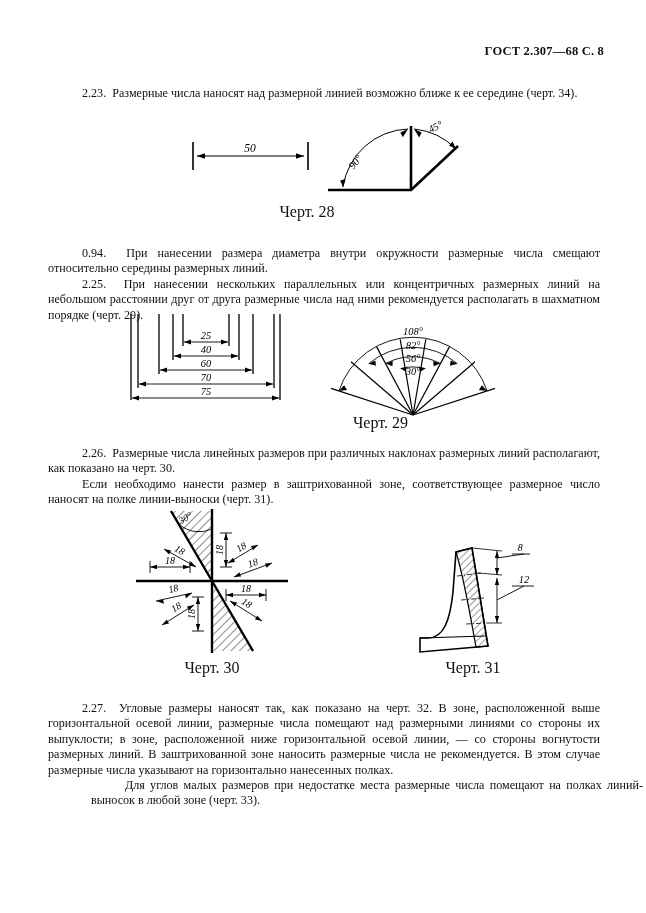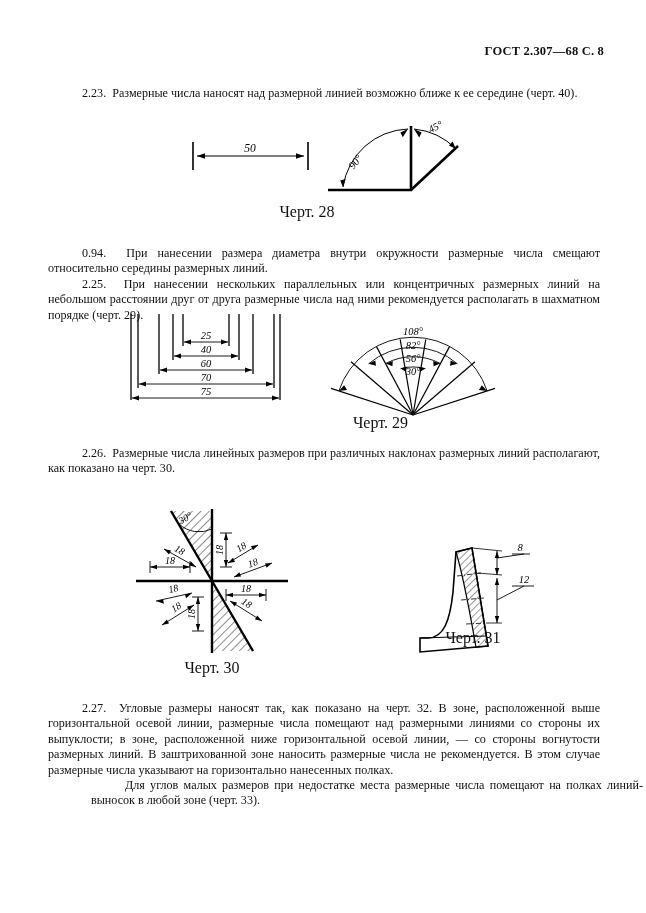--- a/index.html
+++ b/index.html
@@ -42,21 +42,21 @@
   .ln{stroke:#000;fill:none;}
 </style>
 </head>
 <body>
 
 <div class="page">
 
   <div class="header">ГОСТ 2.307—68 С. 8</div>
 
   <div class="para" style="top:86px;">
-    <span class="ind"></span><span>2.23.</span>&nbsp;&nbsp;<span>Размерные числа наносят над размерной линией возможно ближе к ее середине (черт. 40).</span>
+    <span class="ind"></span><span>2.23.</span>&nbsp;&nbsp;<span>Размерные числа наносят над размерной линией возможно ближе к ее середине (черт. 34).</span>
   </div>
 
   <div class="fig" style="left:180px;top:118px;">
     <svg width="290" height="80" viewBox="0 0 290 80">
 
       <g>
         <line class="ln" x1="13" y1="24" x2="13" y2="52" stroke-width="1.6"></line>
         <line class="ln" x1="128" y1="24" x2="128" y2="52" stroke-width="1.6"></line>
         <line class="ln" x1="17" y1="38" x2="124" y2="38" stroke-width="1"></line>
         <path d="M17,38 L25,35.2 L25,40.8 Z" fill="#000"></path>
@@ -164,20 +164,23 @@
         <path d="M12.4,-46.4 L5.9,-48.2 L7.2,-43.2 Z" fill="#000"></path>
         <text x="0" y="-40" font-size="10.5" text-anchor="middle">30°</text>
       </g>
     </svg>
   </div>
   <div class="caption" style="left:298px;top:414px;width:110px;text-align:right;">Черт. 29</div>
 
   <div class="para" style="top:446px;">
     <span class="ind"></span><span>2.26.</span>&nbsp;&nbsp;<span>Размерные числа линейных размеров при различных наклонах размерных линий располагают, как показано на черт. 30.</span>
   </div>
+  <div class="para" style="top:477px;">
+    <span class="ind"></span><span>Если необходимо нанести размер в заштрихованной зоне, соответствующее размерное число наносят на полке линии-выноски (черт. 31).</span>
+  </div>
 
   <div class="fig" style="left:130px;top:505px;">
     <svg width="170" height="150" viewBox="0 0 170 150">
       <defs>
         <pattern id="hatch30" width="6" height="6" patternTransform="rotate(45)" patternUnits="userSpaceOnUse">
           <line x1="0" y1="0" x2="0" y2="6" stroke="#000" stroke-width="0.9"></line>
         </pattern>
       </defs>
 
       <g>
@@ -312,21 +315,21 @@
         <path d="M99,50 L96.8,57 L101.2,57 Z" fill="#000"></path>
         <path d="M99,95 L96.8,88 L101.2,88 Z" fill="#000"></path>
         <line class="ln" x1="99" y1="72" x2="126" y2="58" stroke-width="0.9"></line>
         <line class="ln" x1="114" y1="58" x2="136" y2="58" stroke-width="0.9"></line>
         <text x="126" y="55" font-size="10.5" text-anchor="middle">12</text>
       </g>
     </svg>
   </div>
 
   <div class="caption" style="left:157px;top:659px;width:110px;">Черт. 30</div>
-  <div class="caption" style="left:418px;top:629px;width:110px;">Черт. 31</div>
+  <div class="caption" style="left:418px;top:659px;width:110px;">Черт. 31</div>
 
   <div class="para" style="top:701px;">
     <span class="ind"></span><span>2.27.</span>&nbsp;&nbsp;<span>Угловые размеры наносят так, как показано на черт. 32. В зоне, расположенной выше горизонтальной осевой линии, размерные числа помещают над размерными линиями со стороны их выпуклости; в зоне, расположенной ниже горизонтальной осевой линии, — со стороны вогнутости размерных линий. В заштрихованной зоне наносить размерные числа не рекомендуется. В этом случае размерные числа указывают на горизонтально нанесенных полках.</span>
   </div>
   <div class="para" style="top:778px;margin-left:43px;">
     <span class="ind"></span><span>Для углов малых размеров при недостатке места размерные числа помещают на полках линий-выносок в любой зоне (черт. 33).</span>
   </div>
 
 
 </div>

